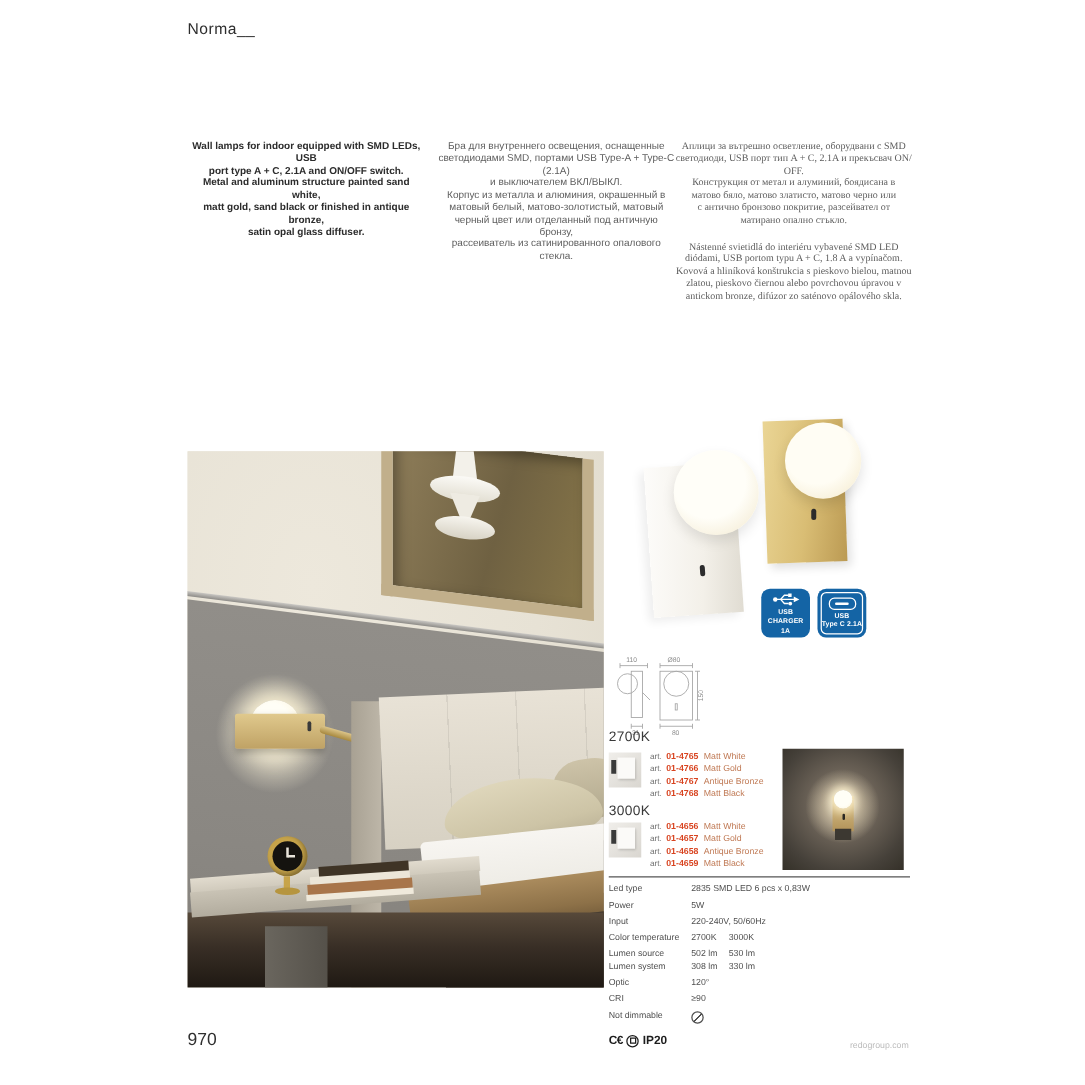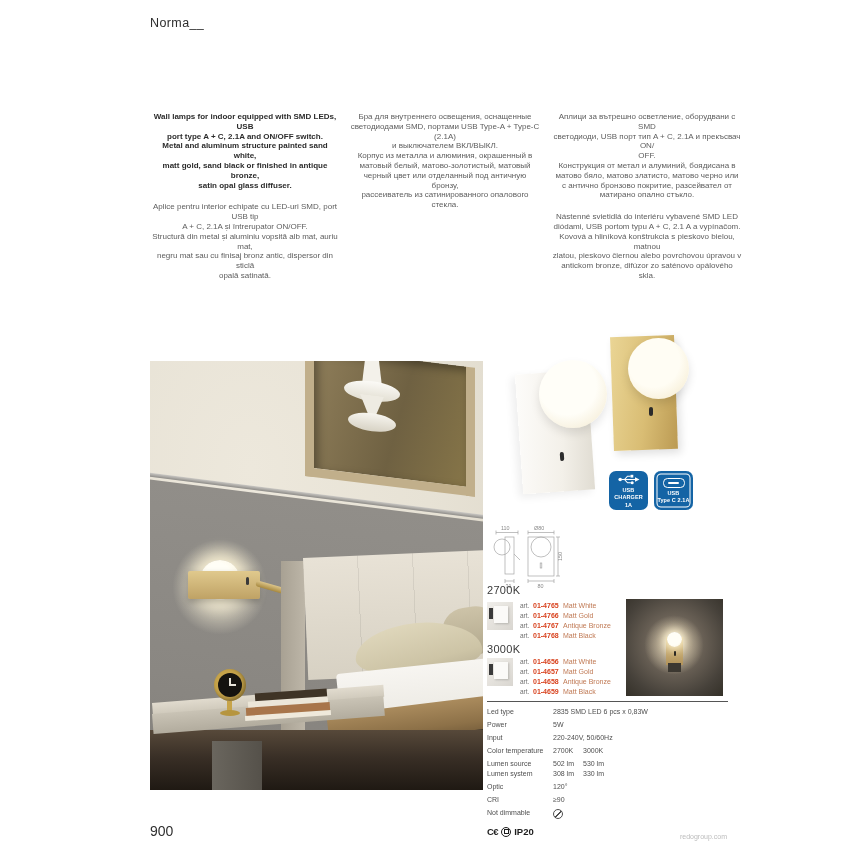--- a/index.html
+++ b/index.html
@@ -7,21 +7,21 @@
           font-family:"Liberation Sans", sans-serif; overflow:hidden; }
 
   
   .brand { position:absolute; left:150px; top:16px; font-size:12.5px; color:#2d2d2d; letter-spacing:0.4px; }
   .page-title { position:absolute; left:147px; top:44px; font-size:35px; font-weight:300; color:#383838; letter-spacing:0.5px; }
 
   
   .desc-col { position:absolute; top:112px; width:190px; font-size:8px; line-height:9.8px; color:#5d5d5d; }
   .desc-col p { margin:0 0 12px 0; white-space:pre-line;text-align:center; }
   .desc-col p.bold { font-weight:bold; color:#2c2c2c; }
-  .col1 { left:150px; } .col2 { left:350px; } .col3 { left:552px; }
+  .col1 { left:150px; } .col2 { left:350px; } .col3 { left:540px;font-family:Liberation Serif, serif; }
 
   
   .photo { position:absolute; left:150px; top:361px; width:333px; height:429px; overflow:hidden; background:#e9e4d8; }
   .wall-top { position:absolute; inset:0; background:radial-gradient(ellipse at 30% 25%, #ede8dc 0%, #e7e2d5 55%, #ded8ca 100%); }
   .mirror { position:absolute; left:155px; top:-14px; width:152px; height:120px; transform:skewY(7deg); transform-origin:0 0;
             background:linear-gradient(105deg,#8f7e5a 0%, #6f6142 55%, #867548 100%);
             border:9px solid #c1af8b; border-top:none; box-shadow: inset 4px 4px 10px rgba(0,0,0,0.35); }
   .vase-neck  { position:absolute; left:48px; top:0;    width:20px; height:30px; background:#f3f1ea; clip-path:polygon(18% 0,82% 0,100% 100%,0 100%); }
   .vase-disc1 { position:absolute; left:30px; top:26px; width:56px; height:20px; border-radius:50%; background:linear-gradient(#fbfaf6,#e1ddd0); }
   .vase-waist { position:absolute; left:46px; top:40px; width:24px; height:22px; background:#eeebe2; clip-path:polygon(0 0,100% 0,62% 100%,38% 100%); }
@@ -150,45 +150,40 @@
 <div class="page">
 
   <div class="brand">Norma__</div>
 
   <div class="desc-col col1">
     <p class="bold">Wall lamps for indoor equipped with SMD LEDs, USB
 port type A + C, 2.1A and ON/OFF switch.
 Metal and aluminum structure painted sand white,
 matt gold, sand black or finished in antique bronze,
 satin opal glass diffuser.</p>
-    <p>Aplice pentru interior echipate cu LED-uri SMD, port USB tip
-A + C, 2.1A  și întrerupator ON/OFF.
-Structură din metal și aluminiu vopsită alb mat, auriu mat,
-negru mat sau cu finisaj bronz antic, dispersor din sticlă
-opală satinată.</p>
   </div>
   <div class="desc-col col2">
     <p>Бра для внутреннего освещения, оснащенные
 светодиодами SMD, портами USB Type-A + Type-C (2.1A)
 и выключателем ВКЛ/ВЫКЛ.
 Корпус из металла и алюминия, окрашенный в
 матовый белый, матово-золотистый, матовый
 черный цвет или отделанный под античную бронзу,
 рассеиватель из сатинированного опалового стекла.</p>
   </div>
   <div class="desc-col col3">
     <p>Аплици за вътрешно осветление, оборудвани с SMD
 светодиоди, USB порт тип A + C, 2.1A и прекъсвач ON/
 OFF.
 Конструкция от метал и алуминий, боядисана в
 матово бяло, матово златисто, матово черно или
 с антично бронзово покритие, разсейвател от
 матирано опално стъкло.</p>
     <p>Nástenné svietidlá do interiéru vybavené SMD LED
-diódami, USB portom typu A + C, 2.1 A a vypínačom.
+diódami, USB portom typu A + C, 1.8 A a vypínačom.
 Kovová a hliníková konštrukcia s pieskovo bielou, matnou
 zlatou, pieskovo čiernou alebo povrchovou úpravou v
 antickom bronze, difúzor zo saténovo opálového skla.</p>
   </div>
 
   <div class="photo">
     <div class="wall-top"></div>
     <div class="mirror">
       <div class="vase-neck"></div>
       <div class="vase-disc1"></div>
@@ -389,16 +384,16 @@
     </div>
     <div class="marks">
       <span class="ce">C€</span>
       <span class="ins-icon">
           <span></span>
         </span>
       <span class="ip">IP20</span>
     </div>
   </div>
 
-  <div class="page-num">900</div>
+  <div class="page-num">970</div>
   <div class="website">redogroup.com</div>
 
 </div>
 
 </body></html>

